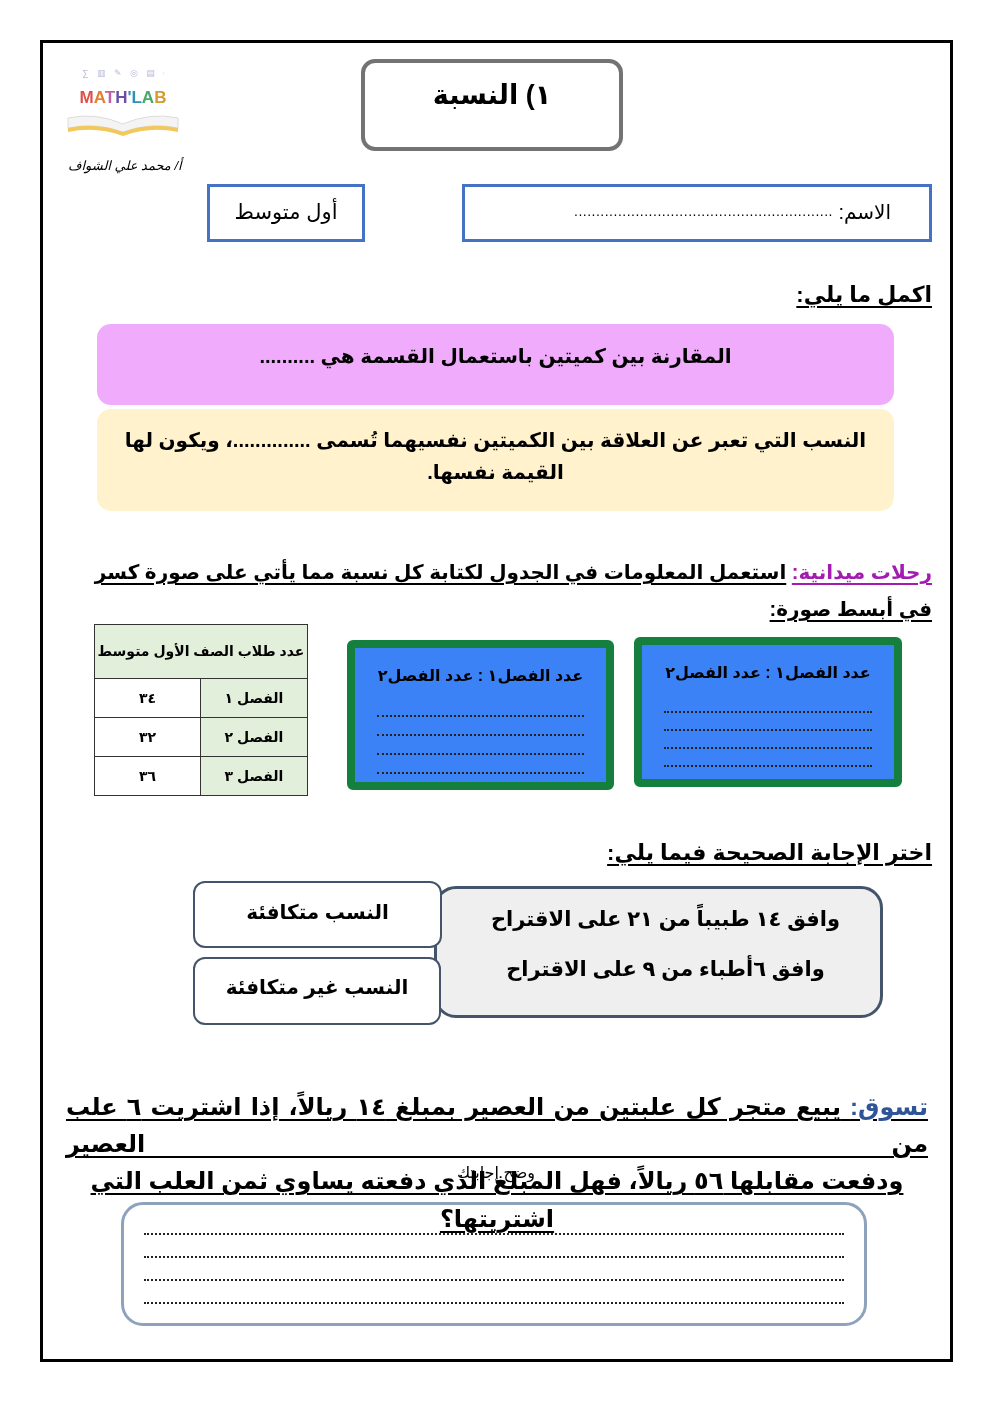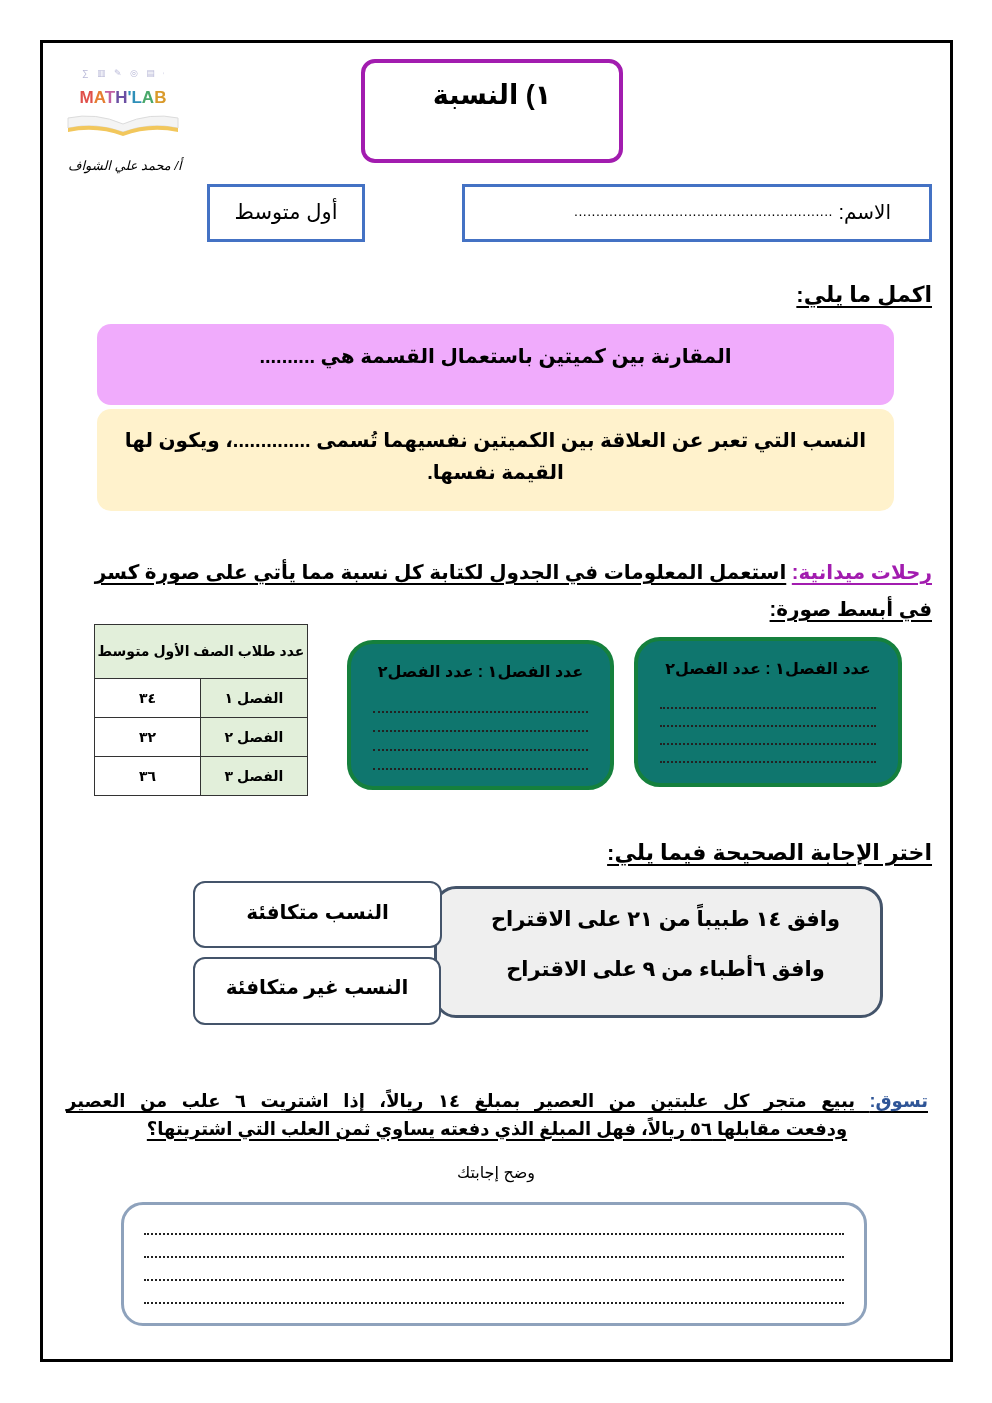--- a/index.html
+++ b/index.html
@@ -12,21 +12,21 @@
   
   .logo { left: 62px; top: 64px; width: 122px; height: 80px; }
   .logo-book { position:absolute; left: 4px; top: 50px; width: 114px; height: 22px; }
   .logo-text { position:absolute; left: 0; top: 24px; width: 122px; text-align: center; font-weight: bold; font-size: 17px; letter-spacing: 0px; }
   .logo-text .c1 { color:#e0504b; } .logo-text .c2 { color:#e67e32; } .logo-text .c3 { color:#c25fa2; } .logo-text .c4 { color:#6b4fa3; }
   .logo-text .c5 { color:#2e8fb8; } .logo-text .c6 { color:#49a86a; } .logo-text .c7 { color:#d99a2b; }
   .logo-doodles { position:absolute; left: 20px; top: 4px; width: 82px; height: 18px; font-size: 9px; color:#b9b9d8; letter-spacing: 3px; text-align:center; white-space: nowrap; overflow:hidden; }
   .author { left: 68px; top: 158px; width: 120px; font-size: 13px; font-style: italic; text-align: left; }
 
   
-  .title-box { left: 361px; top: 59px; width: 262px; height: 104px; border: 4px solid #a21caf; border-radius: 14px; }
+  .title-box { left: 361px; top: 59px; width: 262px; height: 92px; border: 4px solid #737373; border-radius: 14px; }
   .title-text { position:absolute; left:0; right:0; top: 16px; text-align:center; font-size: 27px; font-weight: bold; direction: rtl; }
 
   
   .blue-box { border: 3px solid #4472c4; }
   .grade-box { left: 207px; top: 184px; width: 158px; height: 58px; }
   .grade-box span { position:absolute; left: 0; right: 0; top: 13px; text-align:center; font-size: 21px; }
   .name-box { left: 462px; top: 184px; width: 470px; height: 58px; }
   .name-label { position:absolute; right: 38px; top: 13px; font-size: 20px; direction: rtl; }
   .name-dots { position:absolute; right: 96px; top: 16px; font-size: 14px; letter-spacing: 0.5px; }
 
@@ -47,39 +47,39 @@
   .trips-line2 { right: 60px; top: 597px; font-size: 20px; font-weight: bold; direction: rtl; text-decoration: underline; text-decoration-thickness: 2px; text-underline-offset: 4px; }
 
   
   table.class-table { position: absolute; left: 94px; top: 624px; width: 214px; border-collapse: collapse; direction: rtl; }
   table.class-table td, table.class-table th { border: 1px solid #333; font-size: 14px; font-weight: bold; text-align: center; height: 39px; }
   table.class-table th { background: #e2efda; height: 54px; line-height: 1.55; font-size: 14px; }
   table.class-table td.lbl { background: #e2efda; width: 107px; }
   table.class-table td.val { background: #fff; }
 
   
-  .ratio-card { border: 4px solid #15803d; border-radius: 26px; background: #0f766e; }
+  .ratio-card { border: 8px solid #15803d; border-radius: 6px; background: #3b82f6; }
   .ratio-card .card-title { position:absolute; left: 0; right: 0; top: 18px; text-align: center; font-size: 16px; font-weight: bold; direction: rtl; }
   .ratio-card .dotline { position:absolute; left: 22px; right: 22px; height: 0; border-bottom: 2px dotted #222; }
   .card-right { left: 634px; top: 637px; width: 268px; height: 150px; }
   .card-left { left: 347px; top: 640px; width: 267px; height: 150px; }
 
   
   .h-choose { right: 60px; top: 840px; }
   .question-box { left: 434px; top: 886px; width: 449px; height: 132px; background: #efefef; border: 3px solid #44546a; border-radius: 22px; }
   .question-box p { position:absolute; left: 24px; right: 10px; text-align: center; font-size: 21px; font-weight: bold; direction: rtl; }
   .option-box { background: #fff; border: 2px solid #44546a; border-radius: 12px; }
   .option-box span { position:absolute; left: 0; right: 0; text-align:center; font-size: 20px; font-weight: bold; direction: rtl; }
   .opt-1 { left: 193px; top: 881px; width: 249px; height: 67px; }
   .opt-1 span { top: 17px; }
   .opt-2 { left: 193px; top: 957px; width: 248px; height: 68px; }
   .opt-2 span { top: 16px; }
 
   
-  .shop-p { left: 66px; top: 1088px; width: 862px; font-size: 18px; font-weight: bold; direction: rtl; text-align: right; line-height: 1.55; }
+  .shop-p { left: 66px; top: 1088px; width: 862px; font-size: 24px; font-weight: bold; direction: rtl; text-align: right; line-height: 1.55; }
   .shop-p .line1 { display:block; text-decoration: underline; text-decoration-thickness: 2px; text-underline-offset: 4px; text-align: justify; text-align-last: justify; }
   .shop-p .line2 { display:block; text-align:center; text-decoration: underline; text-decoration-thickness: 2px; text-underline-offset: 4px; }
   .shop-p .label { color: #2f5597; }
   .explain { left: 0; width: 992px; top: 1163px; text-align: center; font-size: 16px; direction: rtl; }
   .answer-box { left: 121px; top: 1202px; width: 746px; height: 124px; border: 3px solid #8ea2bc; border-radius: 22px; }
   .answer-box .dotline { position:absolute; left: 20px; right: 20px; height: 0; border-bottom: 2px dotted #222; }
 </style>
 </head>
 <body>
 

